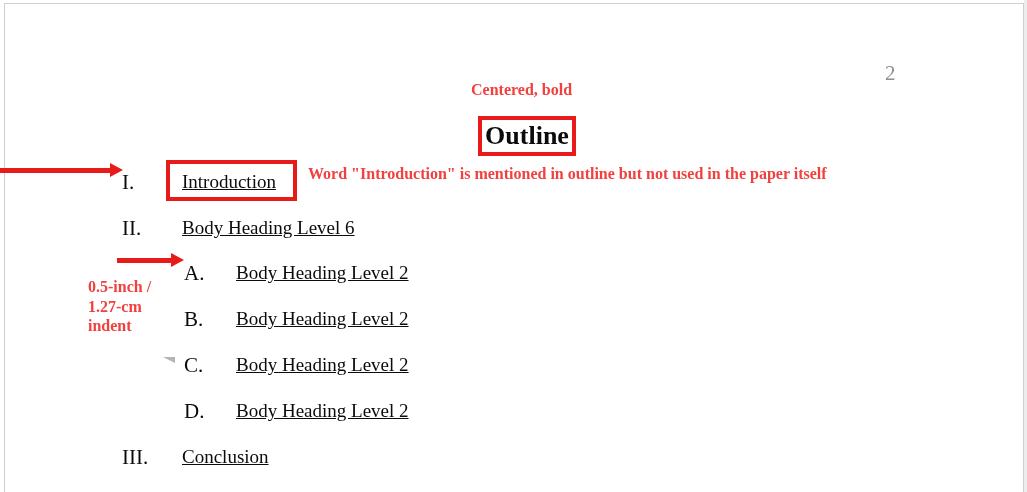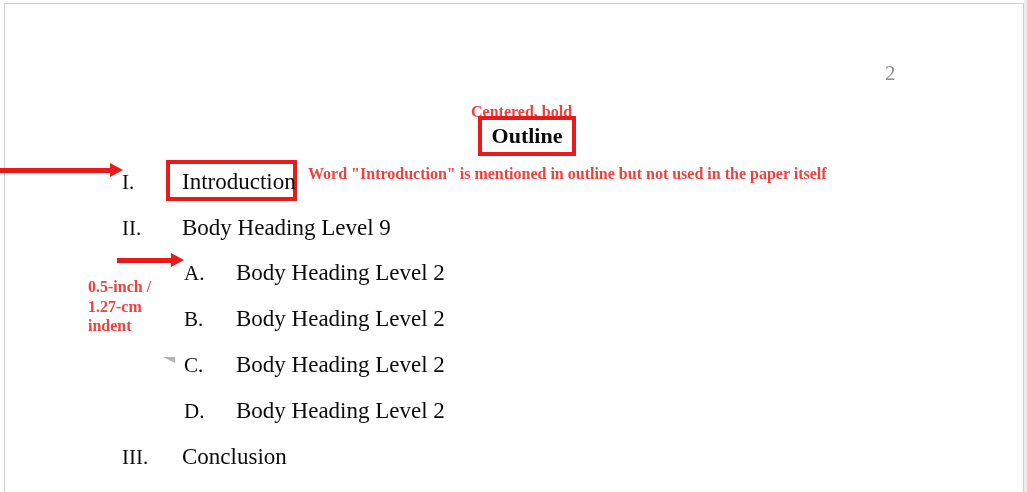--- a/index.html
+++ b/index.html
@@ -54,21 +54,21 @@
 
   
   .annot {
     position: absolute;
     color: #f0413f;
     font-weight: bold;
     font-size: 16px;
     line-height: 1.22;
     white-space: pre-line;
   }
-  .annot-centered-bold { left: 471px; top: 102px; }
+  .annot-centered-bold { left: 471px; top: 80px; }
   .annot-margins       { left: 8px;   top: 189px; width: 150px; }
   .annot-indent        { left: 88px;  top: 277px; width: 100px; }
   .annot-intro-note    { left: 308px; top: 164px; width: 570px; }
 
   
   .redbox {
     position: absolute;
     border: 4px solid #e81b1b;
     box-sizing: border-box;
     background: transparent;
@@ -100,21 +100,21 @@
   .arrow-indent .shaft { width: 55px; }
   .arrow-indent .head  { left: 54px; }
 
   
   .doc-title {
     position: absolute;
     left: 478px;
     top: 122px;
     width: 98px;
     text-align: center;
-    font-size: 22px;
+    font-size: 26px;
     font-weight: bold;
     color: #0b0b0b;
     line-height: 28px;
   }
 
   
   .outline-row {
     position: absolute;
     height: 30px;
     white-space: nowrap;
@@ -122,23 +122,24 @@
   .outline-row .marker {
     position: absolute;
     top: 0;
     font-size: 21px;
     color: #0b0b0b;
     line-height: 30px;
   }
   .outline-row .body {
     position: absolute;
     top: 0;
-    font-size: 23px;
+    font-size: 19px;
     color: #0b0b0b;
     line-height: 30px;
+    text-decoration: underline;
   }
   
   .lvl1 .marker { left: 122px; }
   .lvl1 .body   { left: 182px; }
   
   .lvl2 .marker { left: 184px; }
   .lvl2 .body   { left: 236px; }
 
   .row-i   { left: 0; top: 167px; }
   .row-ii  { left: 0; top: 213px; }
@@ -192,21 +193,21 @@
   <div class="redbox redbox-intro"></div>
   <div class="annot annot-intro-note">Word "Introduction" is mentioned in outline but not used in the paper itself</div>
 
   <div class="outline-row lvl1 row-i">
     <span class="marker">I.</span>
     <span class="body">Introduction</span>
   </div>
 
   <div class="outline-row lvl1 row-ii">
     <span class="marker">II.</span>
-    <span class="body">Body Heading Level 9</span>
+    <span class="body">Body Heading Level 6</span>
   </div>
 
   <div class="outline-row lvl2 row-a">
     <span class="marker">A.</span>
     <span class="body">Body Heading Level 2</span>
   </div>
 
   <div class="outline-row lvl2 row-b">
     <span class="marker">B.</span>
     <span class="body">Body Heading Level 2</span>

